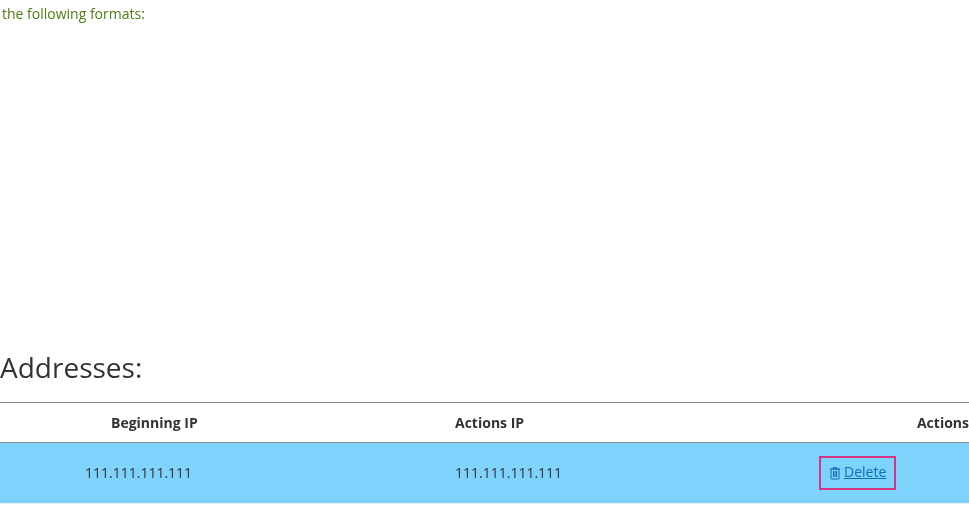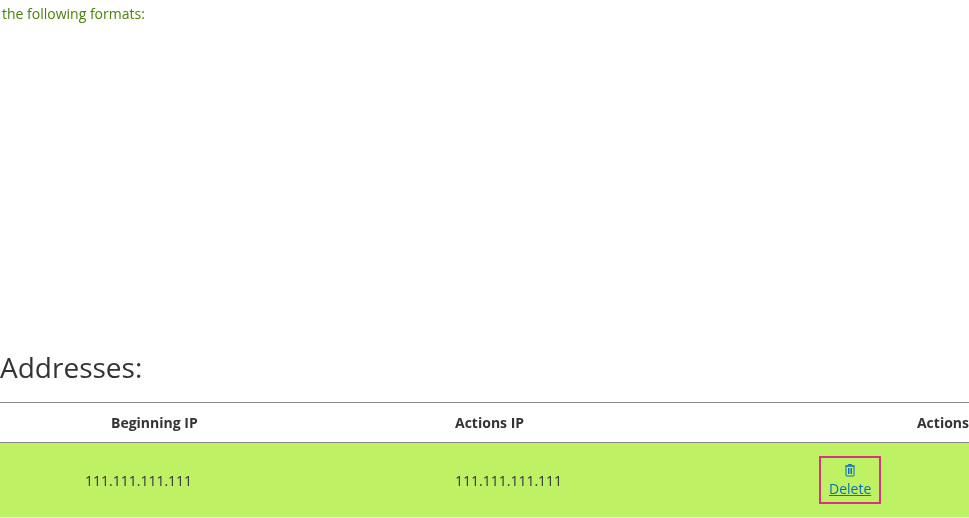--- a/index.html
+++ b/index.html
@@ -39,21 +39,21 @@
       text-align: left;
       font-weight: 700;
       color: #333;
       padding: 10px 0;
       font-size: 14px;
     }
     .ip-header-cell.col-begin { padding-left: 111px; width: 455px; }
     .ip-header-cell.col-end { width: 370px; }
     .ip-header-cell.col-actions { text-align: right; }
     .ip-data-row {
-      background: #bef264;
+      background: #7dd3fc;
       border-bottom: 1px solid #eee;
     }
     .ip-data-cell {
       padding: 13px 0;
       font-size: 14px;
       color: #333;
     }
     .ip-data-cell.col-begin { padding-left: 85px; }
     .delete-wrap {
       display: inline-block;
@@ -62,21 +62,20 @@
       margin-left: -6px;
     }
     .delete-link {
       color: #0d6db8;
       text-decoration: underline;
       cursor: pointer;
       display: inline-flex;
       align-items: center;
       gap: 3px;
       font-size: 14px;
-      flex-direction: column;
     }
     .trash-icon {
       width: 12px;
       height: 14px;
       display: inline-block;
     }
     .trash-icon svg { width: 100%; height: 100%; }
   </style>
 </head>
 <body>

